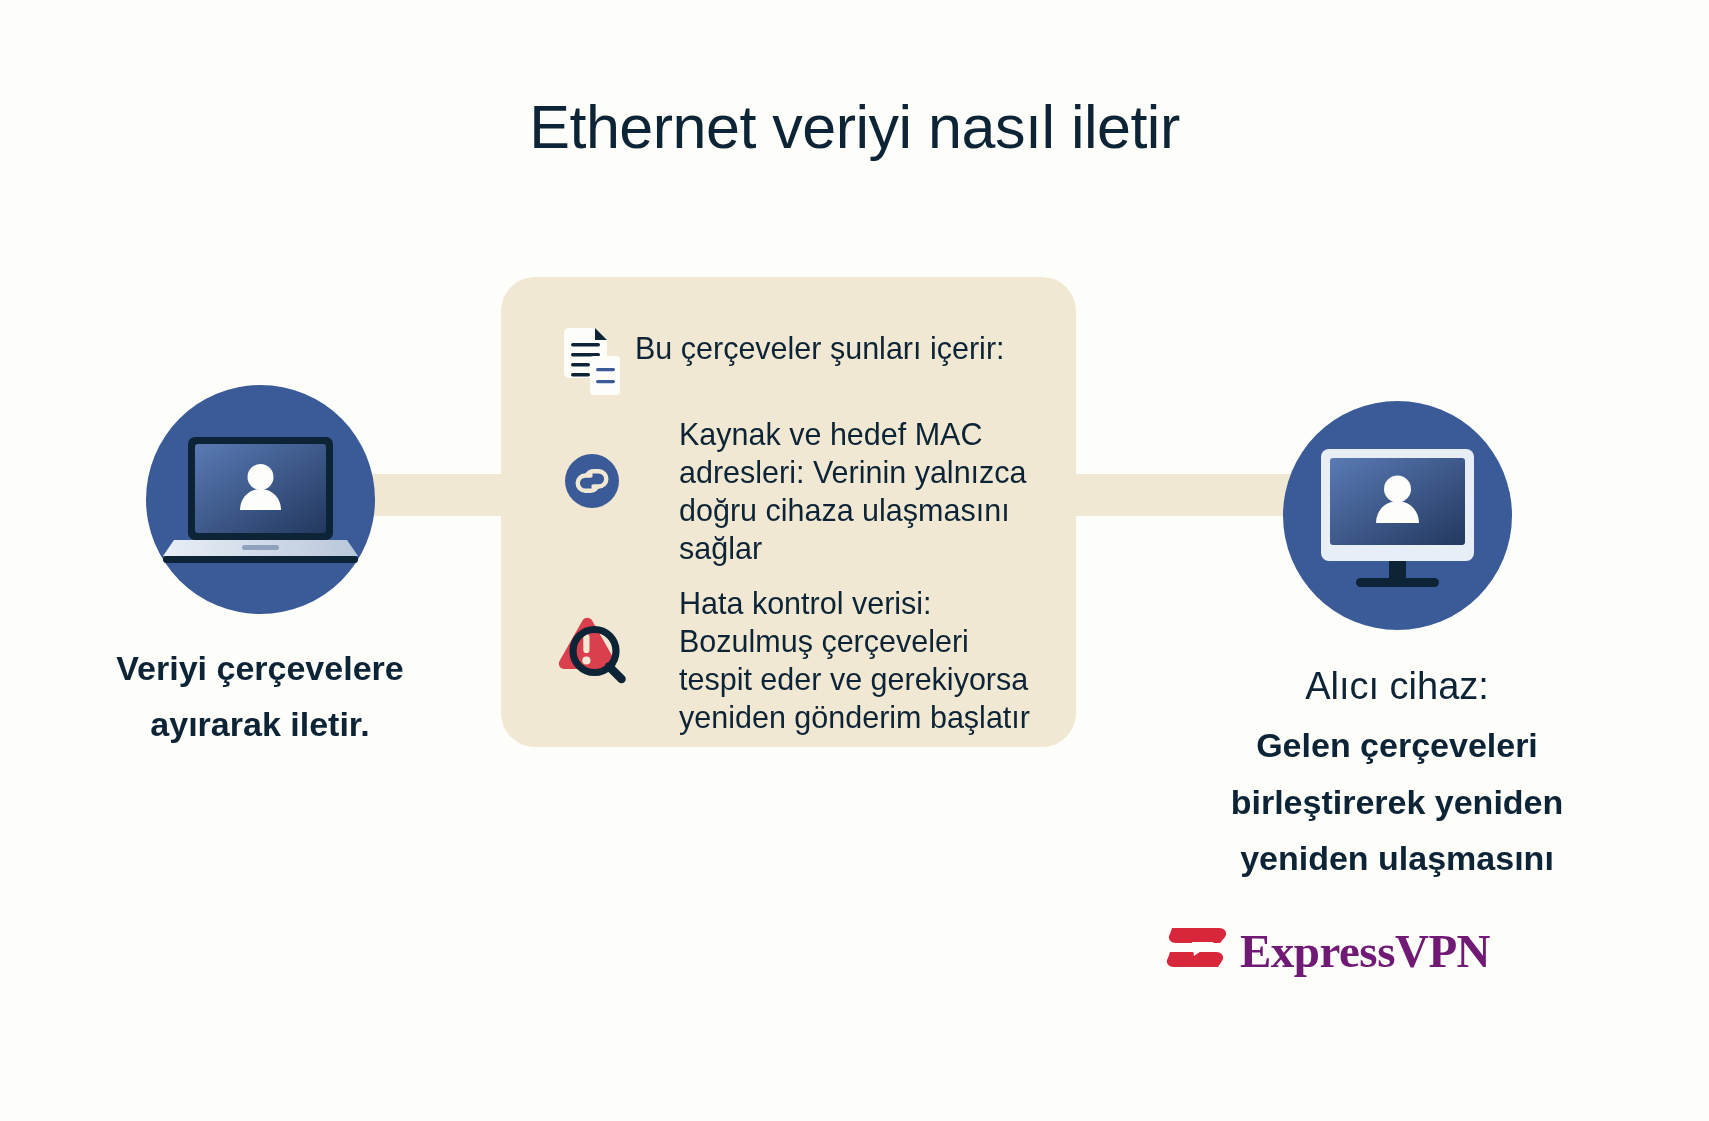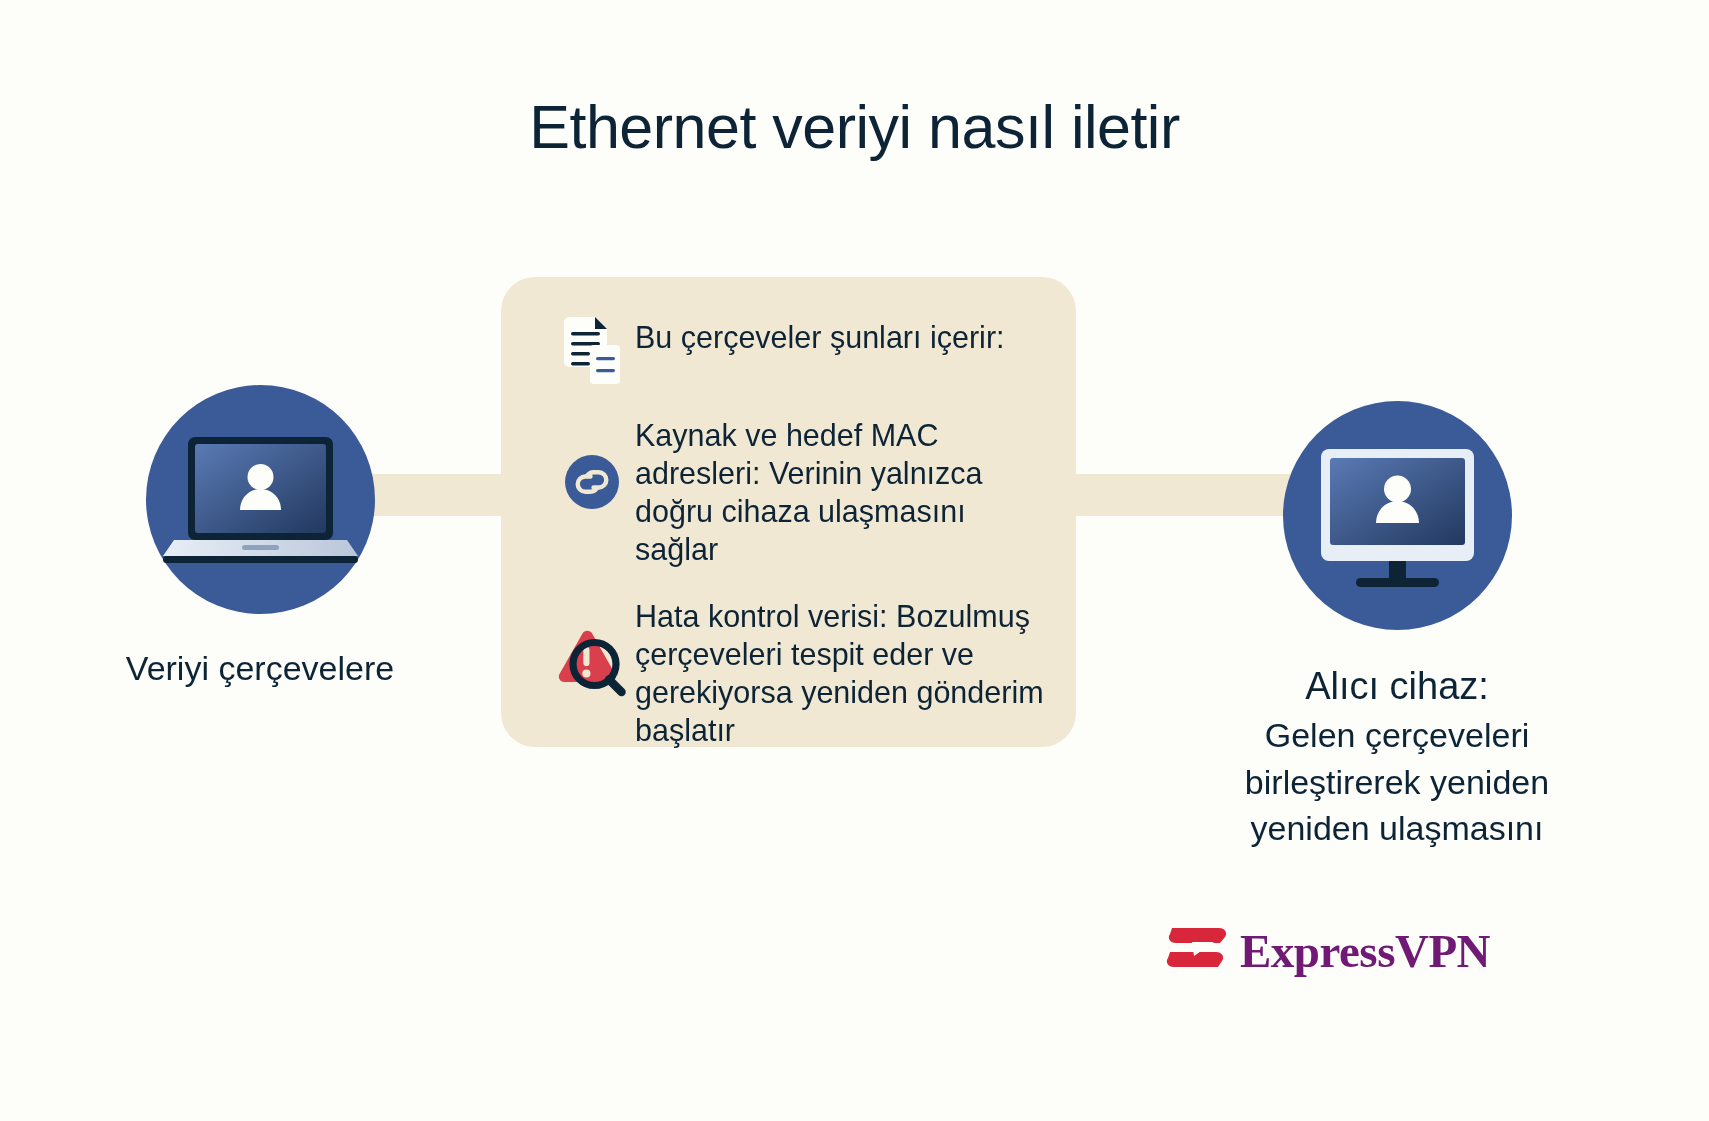--- a/index.html
+++ b/index.html
@@ -65,60 +65,60 @@
   .caption-title {
     display: block;
     font-size: 38px;
     font-weight: 400;
     color: #0d2436;
     white-space: nowrap;
   }
   .caption-body {
     display: block;
     font-size: 34px;
-    font-weight: 400;
-    color: #0d2436;
-    margin-top: 2px;
+    font-weight: 700;
+    color: #0d2436;
+    margin-top: 12px;
   }
 
   
   .card {
     position: absolute;
     left: 501px;
     top: 277px;
     width: 575px;
     height: 470px;
     background: #f0e8d2;
     border-radius: 34px;
     box-sizing: border-box;
     padding: 30px 26px 22px 48px;
   }
 
   .bullet {
     display: flex;
     align-items: flex-start;
   }
-  .bullet + .bullet { margin-top: 26px; }
+  .bullet + .bullet { margin-top: 14px; gap: 44px; }
 
   .bullet-icon {
     width: 86px;
     min-width: 86px;
     display: flex;
     justify-content: center;
     align-items: flex-start;
   }
   .bullet-text {
     font-size: 30.5px;
     line-height: 1.25;
     color: #0d2436;
     padding-top: 2px;
   }
 
   
-  .bullet-frames  { margin-top: 9px; }
+  .bullet-frames  { margin-top: 20px; }
   .bullet-frames .bullet-icon { padding-top: 0px; }
   .bullet-mac     { margin-top: 34px; }
   .bullet-mac .bullet-icon { padding-top: 40px; }
   .bullet-error   { margin-top: 32px; }
   .bullet-error .bullet-icon { padding-top: 28px; }
 
   
   .logo {
     position: absolute;
     left: 1162px;
@@ -164,20 +164,21 @@
       <circle cx="114.5" cy="92" r="13" fill="#fdfdfa"></circle>
       <path d="M94 125c0-12 9-21 20.5-21S135 113 135 125z" fill="#fdfdfa"></path>
 
       <path d="M28 155h173l11 16H17z" fill="url(#lapBase)"></path>
       <rect x="17" y="171" width="195" height="7" rx="3.5" fill="#0d2436"></rect>
       <rect x="96" y="160" width="37" height="5" rx="2.5" fill="#8fa2bd"></rect>
     </svg>
   </div>
   <div class="device-caption">
     <span class="caption-body">Veriyi çerçevelere</span>
+    <span class="caption-body">ayırarak iletir.</span>
   </div>
 </div>
 
 <div class="device-group device-right">
   <div class="device-circle">
     <svg width="229" height="229" viewBox="0 0 229 229">
       <defs>
         <linearGradient id="monScreen" x1="0" y1="0" x2="1" y2="1">
           <stop offset="0%" stop-color="#5a7ab5"></stop>
           <stop offset="100%" stop-color="#22395f"></stop>

